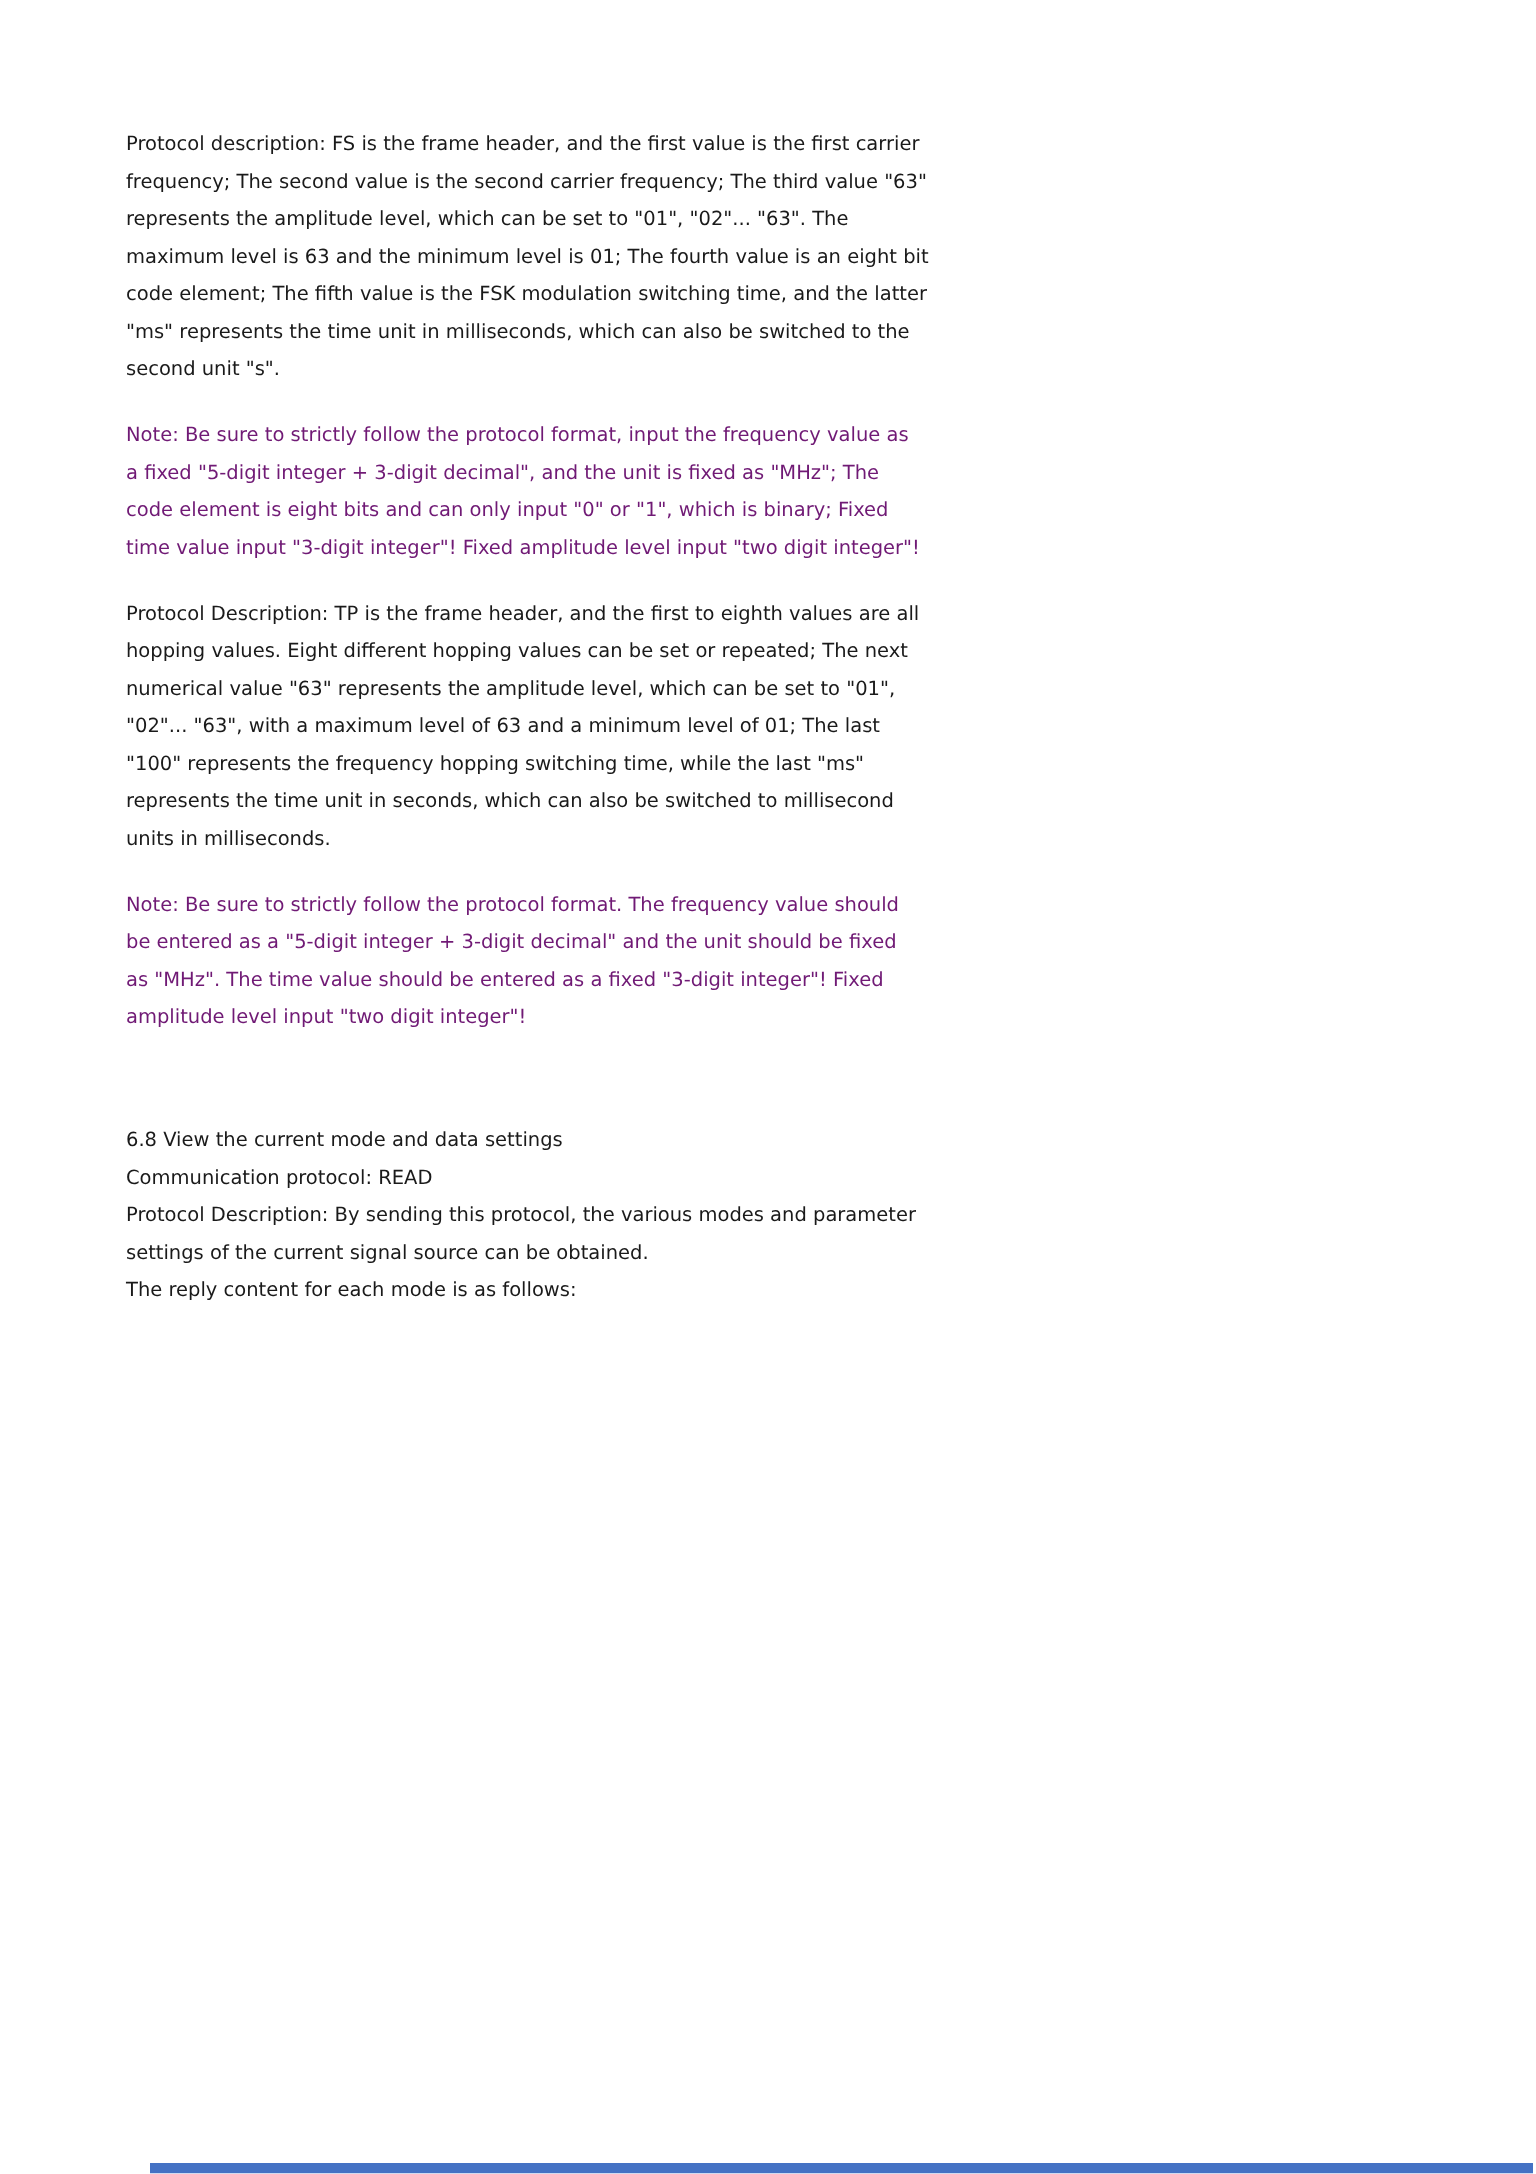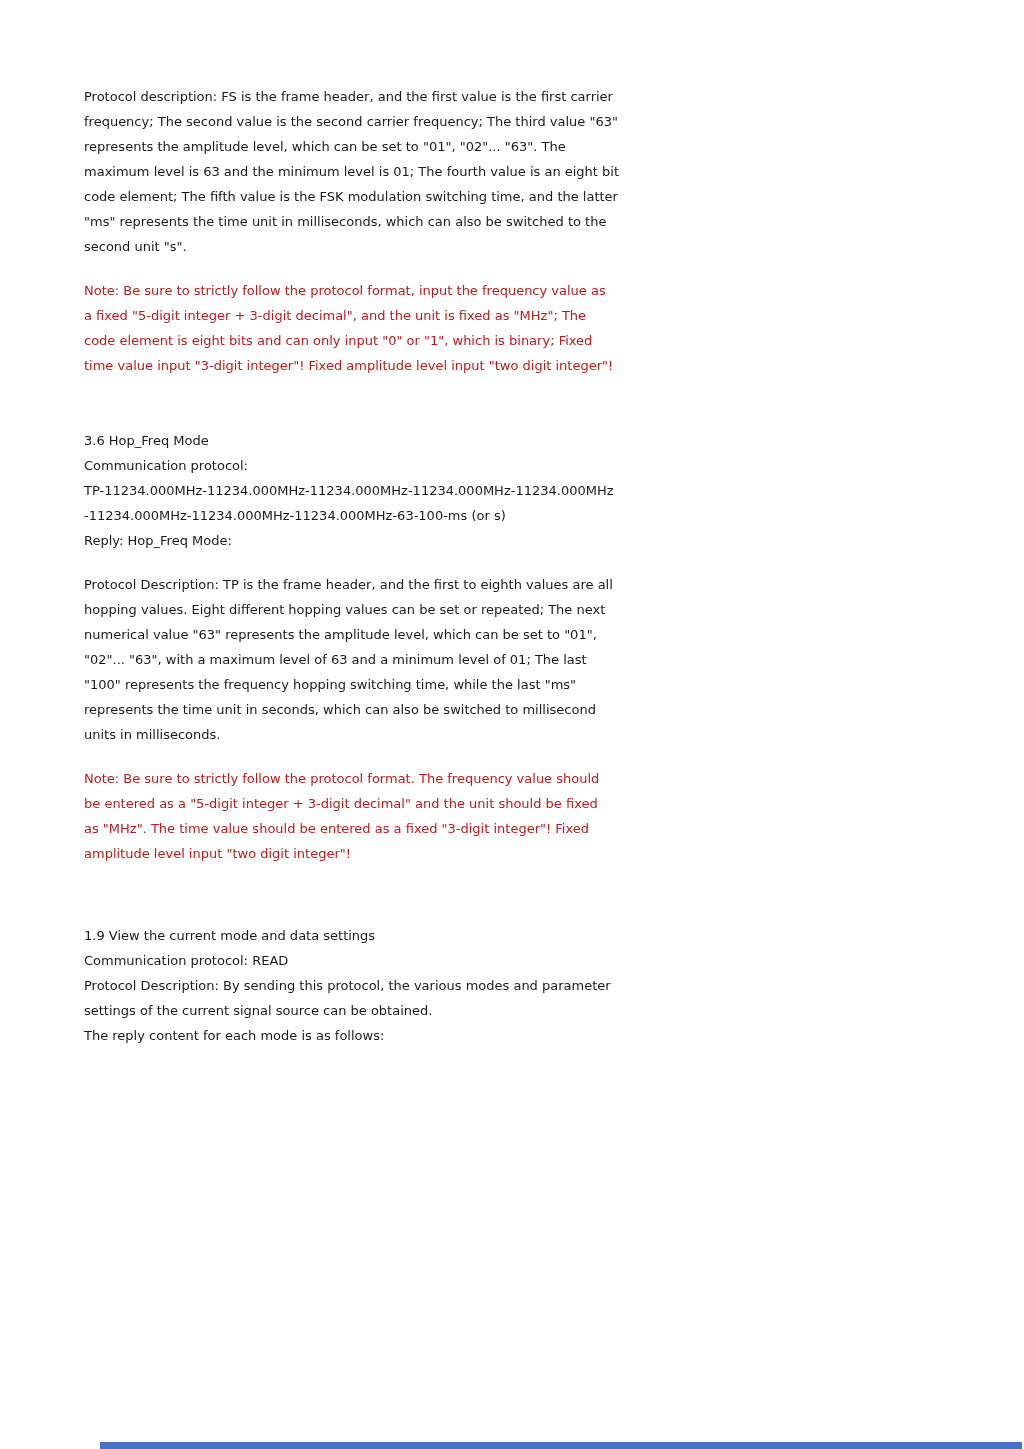--- a/index.html
+++ b/index.html
@@ -23,21 +23,21 @@
     padding: 84px 80px 0 84px;
     color: #1a1a1a;
     font-size: 13px;
     line-height: 25px;
   }
   .para {
     white-space: pre-line;
     margin: 0;
   }
   .note {
-    color: #b91c1c;
+    color: #701a75;
   }
   .mt-para   { margin-top: 19px; }
   .mt-sec36  { margin-top: 50px; }
   .mt-sec37  { margin-top: 57px; }
   .mt-reply  { margin-top: 9px;  }
   .table-top-bar {
     position: absolute;
     left: 100px;
     width: 922px;
     height: 7px;
@@ -57,40 +57,35 @@
 maximum level is 63 and the minimum level is 01; The fourth value is an eight bit
 code element; The fifth value is the FSK modulation switching time, and the latter
 "ms" represents the time unit in milliseconds, which can also be switched to the
 second unit "s".</div>
 
     <div class="para note mt-para">Note: Be sure to strictly follow the protocol format, input the frequency value as
 a fixed "5-digit integer + 3-digit decimal", and the unit is fixed as "MHz"; The
 code element is eight bits and can only input "0" or "1", which is binary; Fixed
 time value input "3-digit integer"! Fixed amplitude level input "two digit integer"!</div>
 
-    <div class="para mt-sec36">3.6 Hop_Freq Mode
-Communication protocol:
-TP-11234.000MHz-11234.000MHz-11234.000MHz-11234.000MHz-11234.000MHz
--11234.000MHz-11234.000MHz-11234.000MHz-63-100-ms (or s)
-Reply: Hop_Freq Mode:</div>
 
     <div class="para mt-para">Protocol Description: TP is the frame header, and the first to eighth values are all
 hopping values. Eight different hopping values can be set or repeated; The next
 numerical value "63" represents the amplitude level, which can be set to "01",
 "02"... "63", with a maximum level of 63 and a minimum level of 01; The last
 "100" represents the frequency hopping switching time, while the last "ms"
 represents the time unit in seconds, which can also be switched to millisecond
 units in milliseconds.</div>
 
     <div class="para note mt-para">Note: Be sure to strictly follow the protocol format. The frequency value should
 be entered as a "5-digit integer + 3-digit decimal" and the unit should be fixed
 as "MHz". The time value should be entered as a fixed "3-digit integer"! Fixed
 amplitude level input "two digit integer"!</div>
 
-    <div class="para mt-sec37">1.9 View the current mode and data settings
+    <div class="para mt-sec37">6.8 View the current mode and data settings
 Communication protocol: READ
 Protocol Description: By sending this protocol, the various modes and parameter
 settings of the current signal source can be obtained.
 The reply content for each mode is as follows:</div>
 
 
   </div>
 
   <div class="table-top-bar"></div>
 </div>

